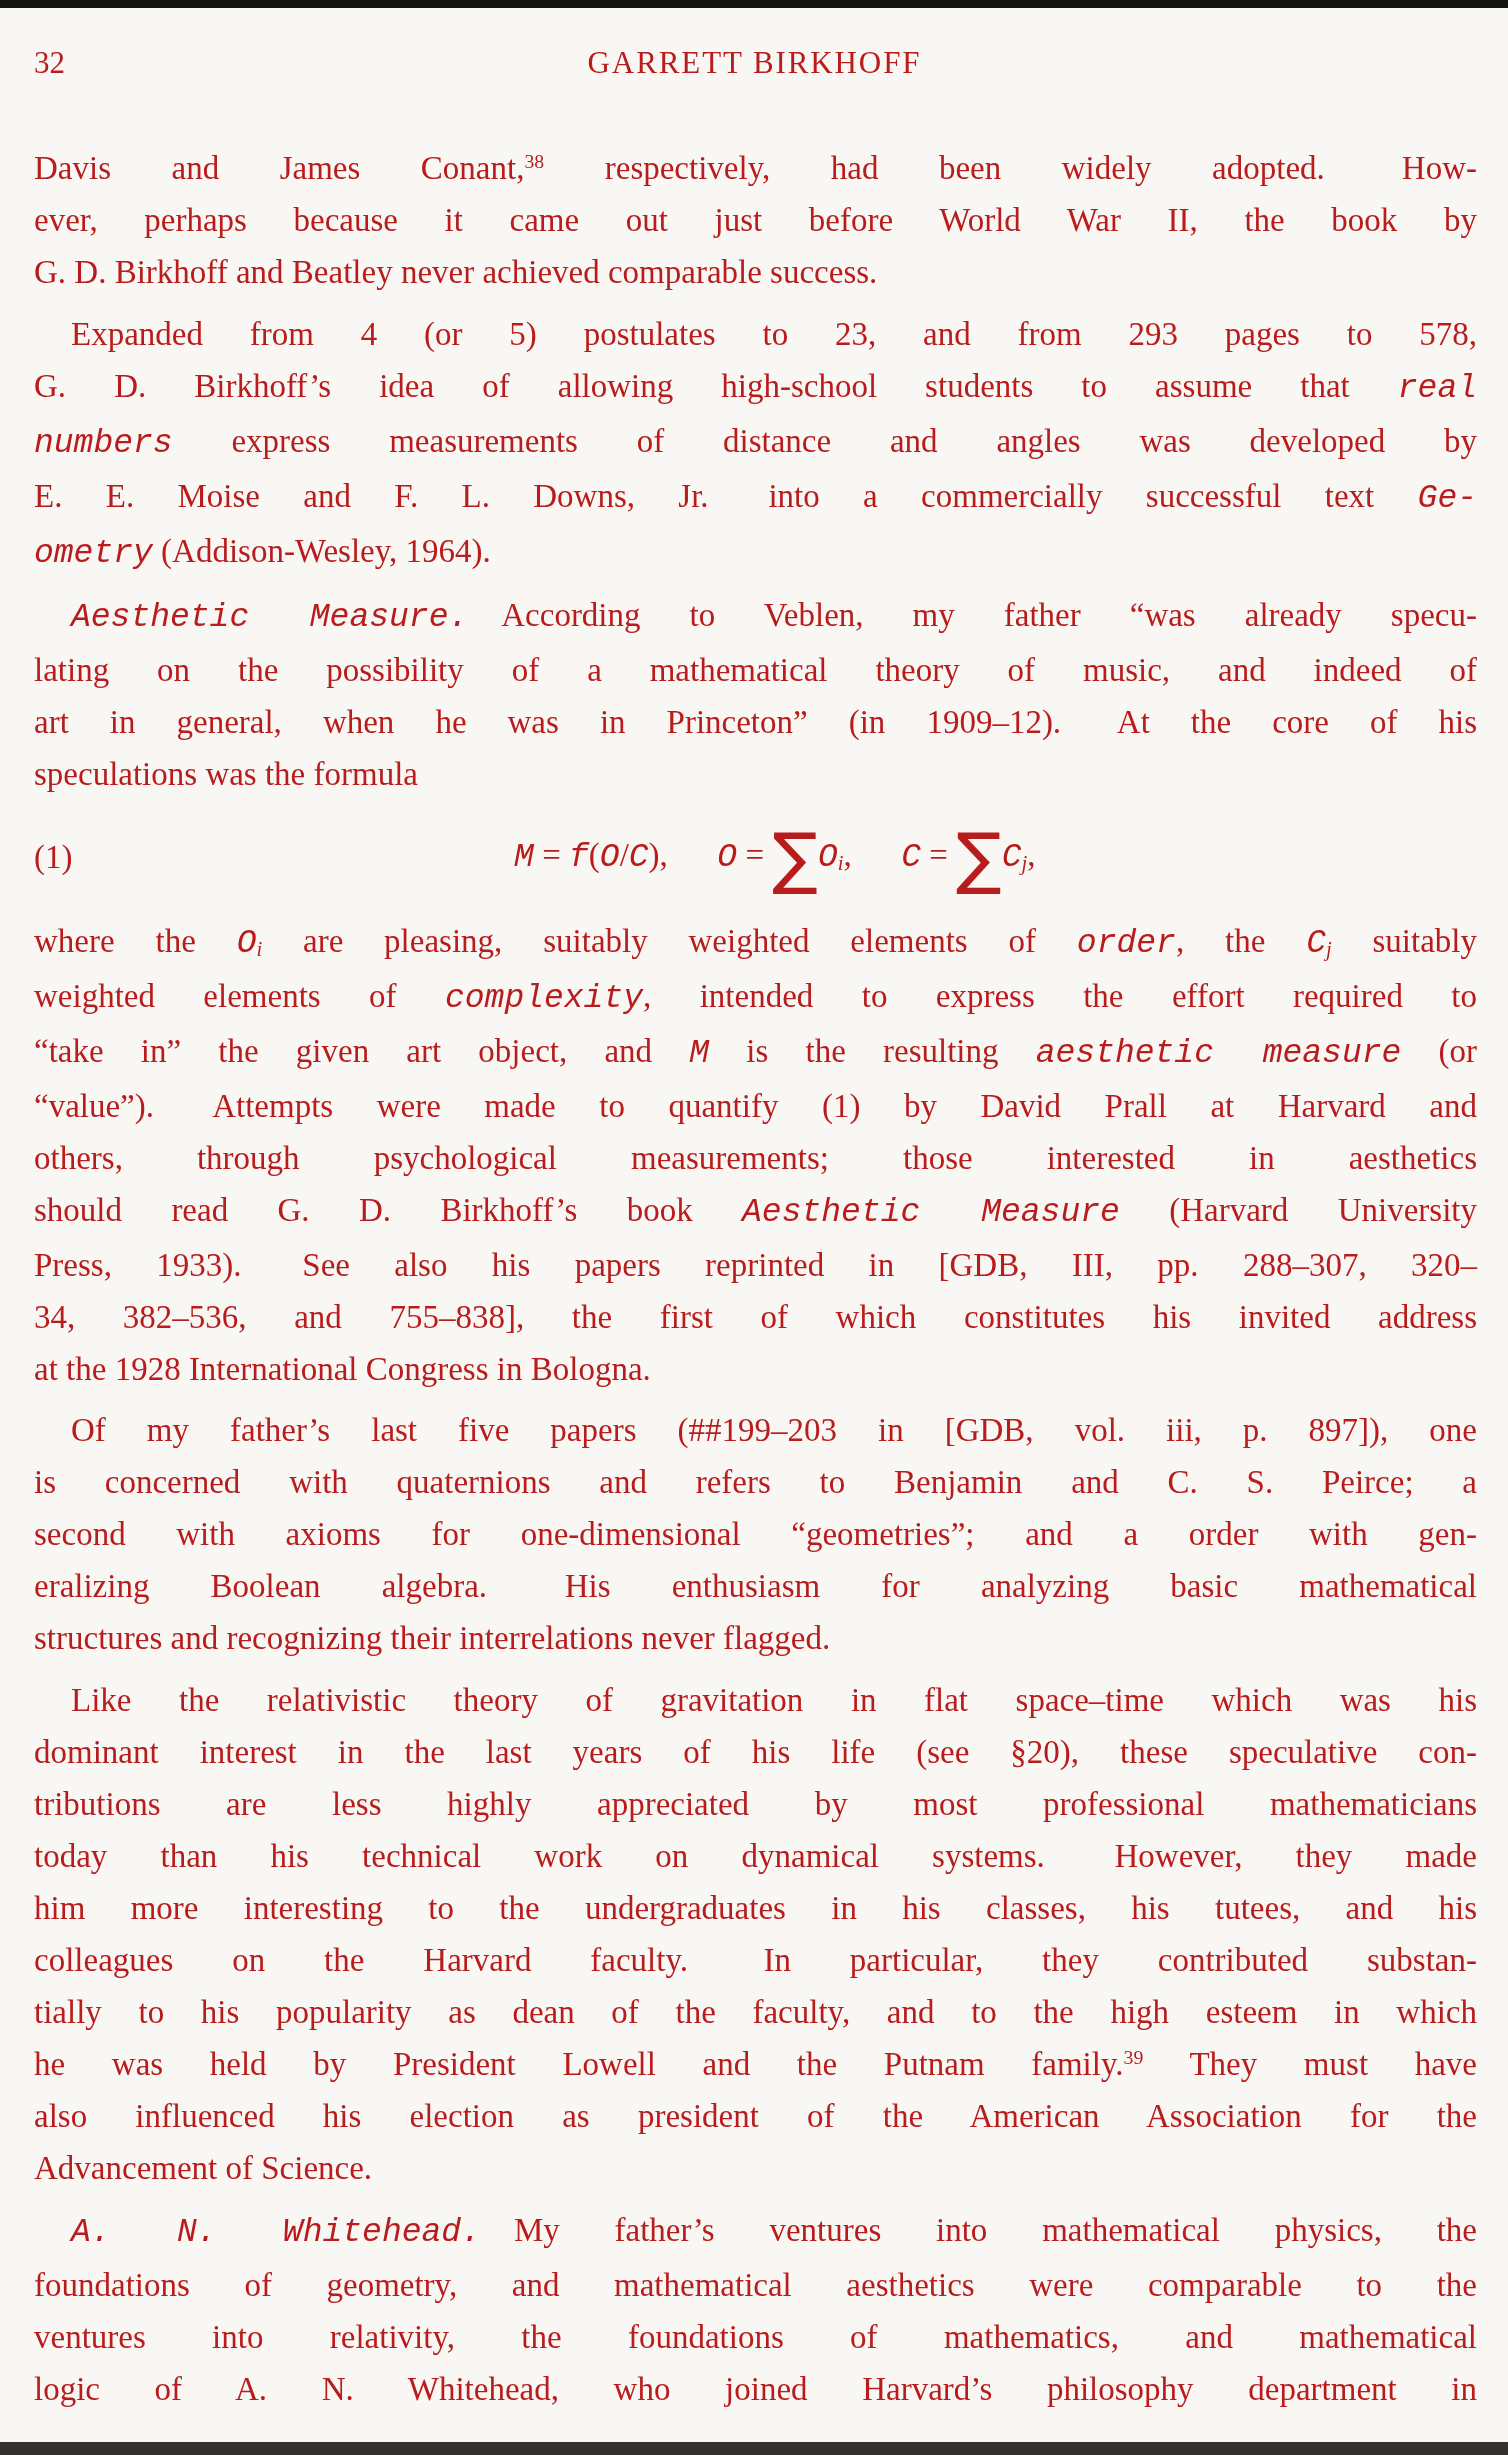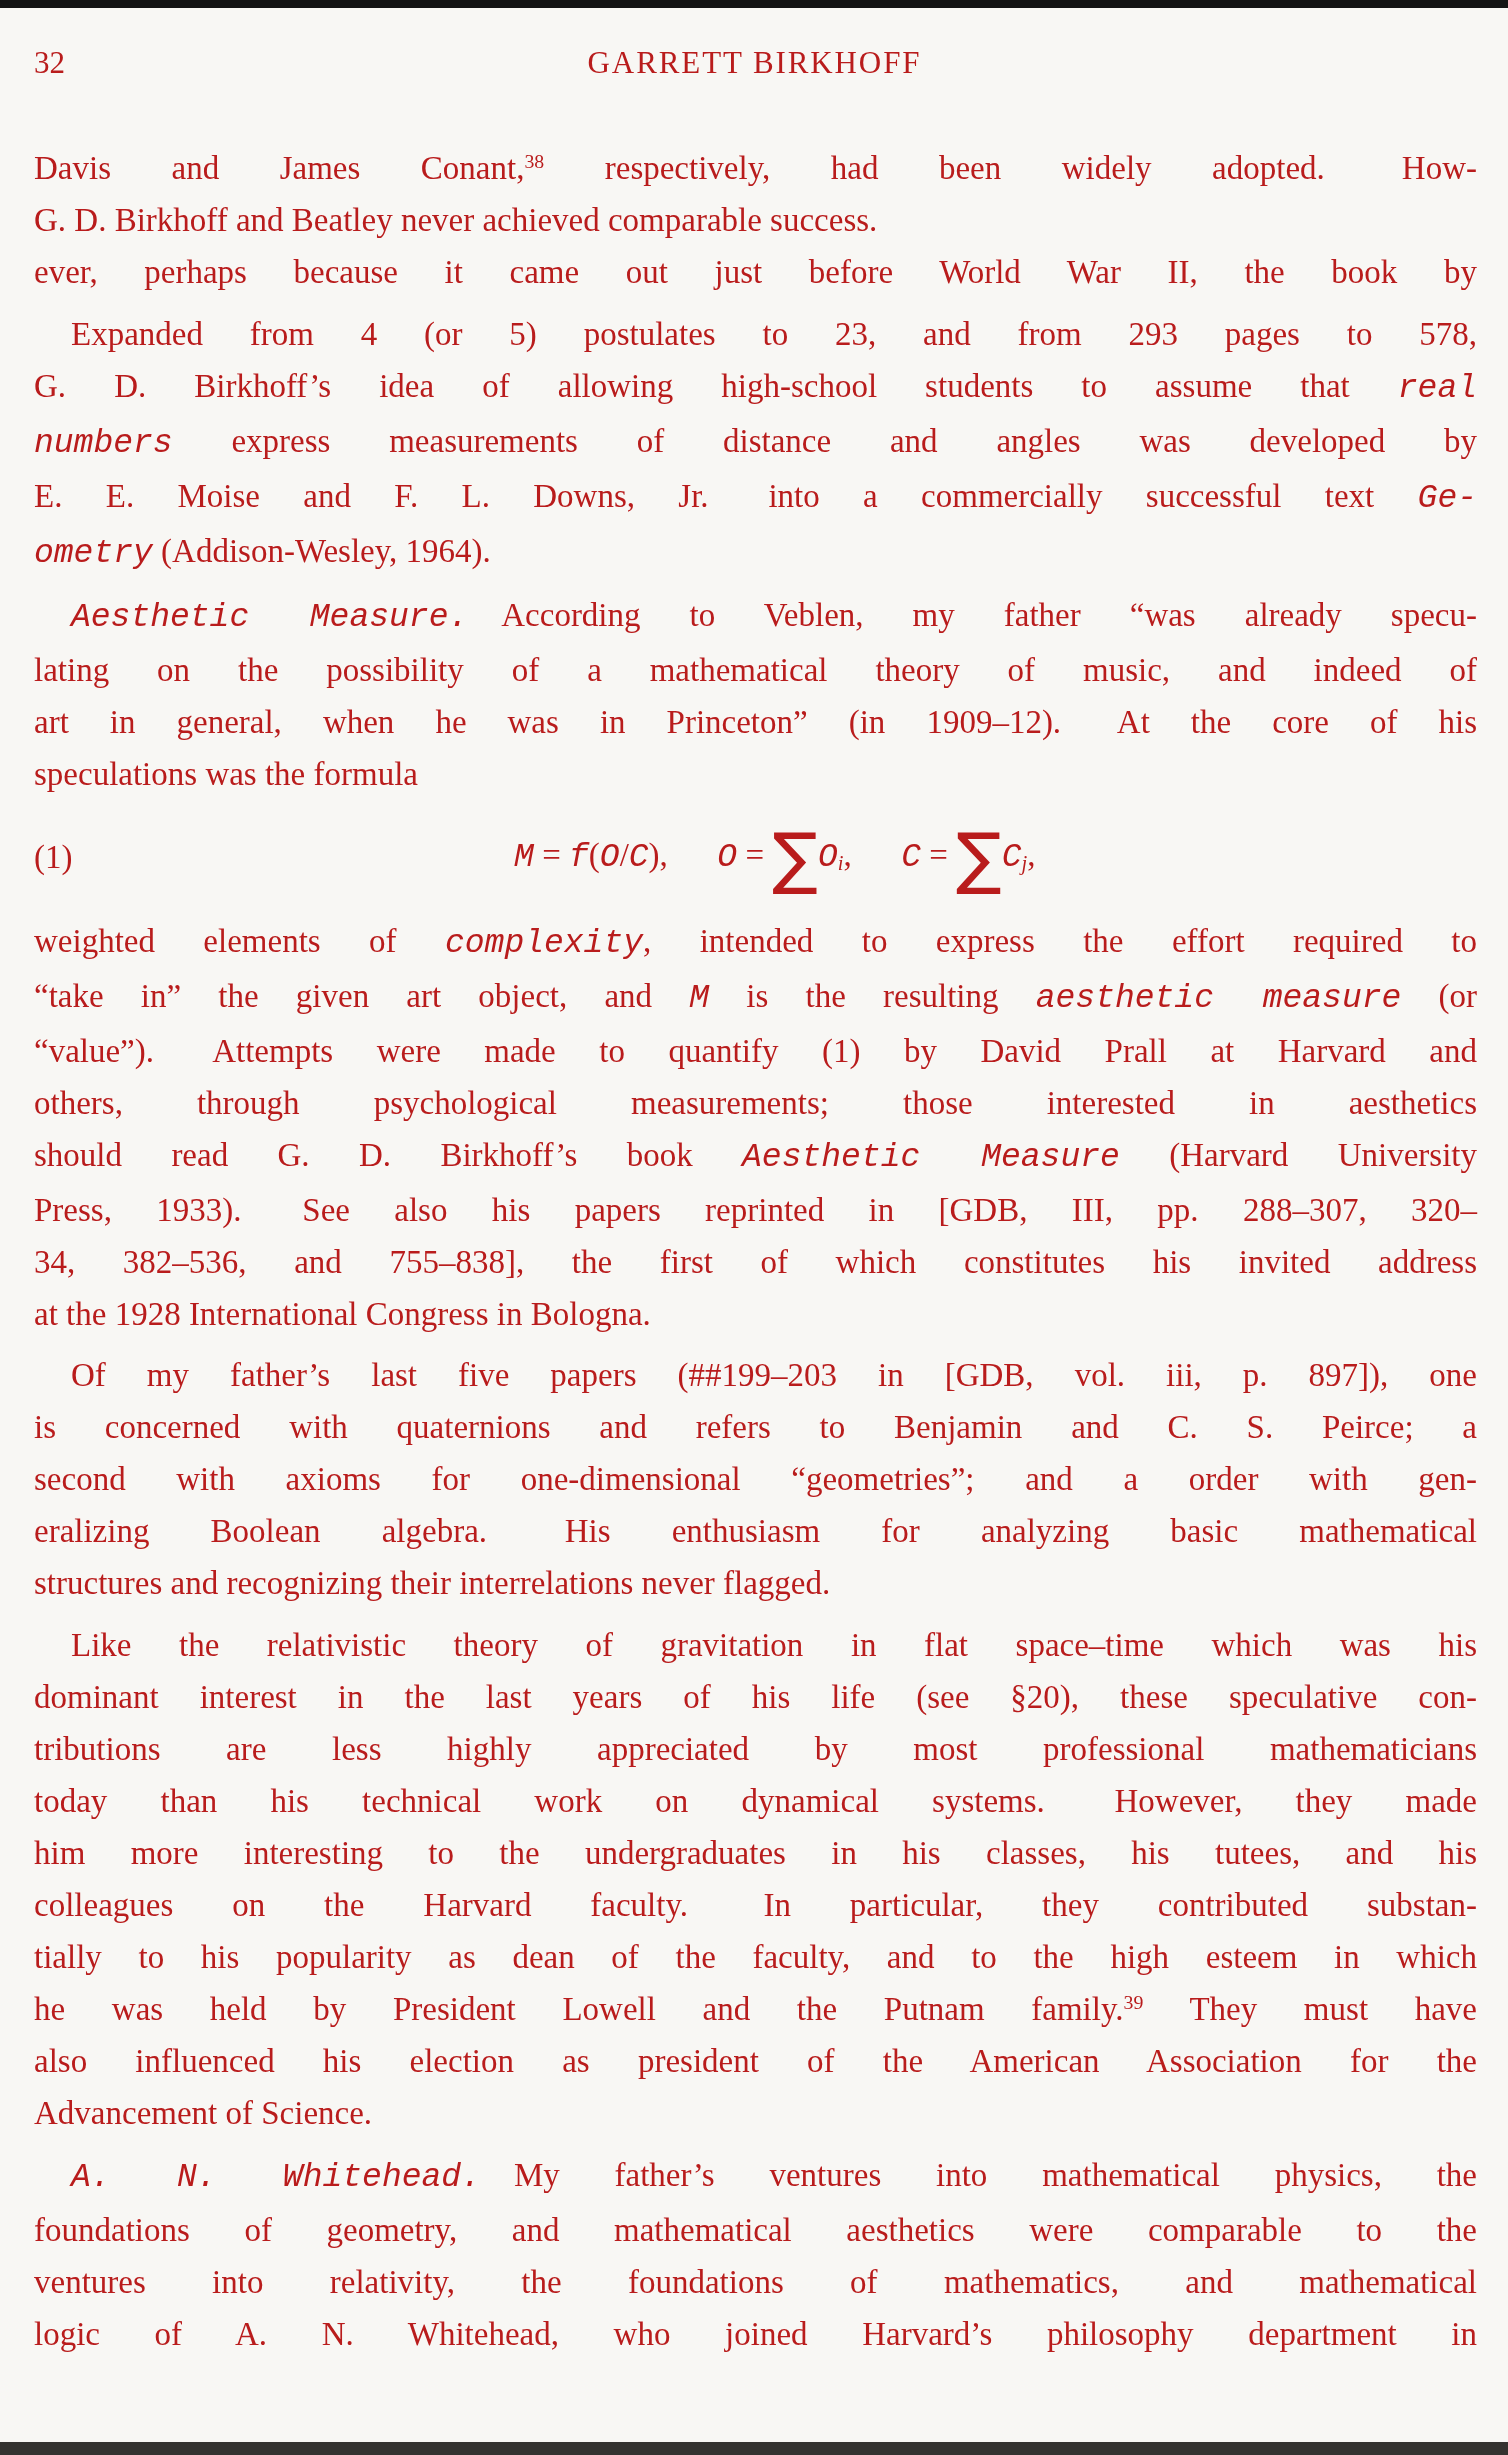--- a/index.html
+++ b/index.html
@@ -44,41 +44,42 @@
   <div class="scan-edge-top"></div>
 
   <div class="header">
     <span class="page-number">32</span>
     <span class="running-head">GARRETT BIRKHOFF</span>
   </div>
 
   <div class="text-body">
       <div class="para">
         <div class="line"><span class="s-n">Davis and James Conant,</span><span class="s-sup">38</span><span class="s-n"> respectively, had been widely adopted.  How-</span></div>
+        <div class="line"><span class="s-n">ever, perhaps because it came out just before World War II, the book by</span></div>
         <div class="line last"><span class="s-n">G. D. Birkhoff and Beatley never achieved comparable success.</span></div>
-        <div class="line"><span class="s-n">ever, perhaps because it came out just before World War II, the book by</span></div>
       </div>
       <div class="para">
         <div class="line indent"><span class="s-n">Expanded from 4 (or 5) postulates to 23, and from 293 pages to 578,</span></div>
         <div class="line"><span class="s-n">G. D. Birkhoff’s idea of allowing high-school students to assume that </span><span class="s-i">real</span></div>
         <div class="line"><span class="s-i">numbers</span><span class="s-n"> express measurements of distance and angles was developed by</span></div>
         <div class="line"><span class="s-n">E. E. Moise and F. L. Downs, Jr.  into a commercially successful text </span><span class="s-i">Ge-</span></div>
         <div class="line last"><span class="s-i">ometry</span><span class="s-n"> (Addison-Wesley, 1964).</span></div>
       </div>
       <div class="para">
         <div class="line indent"><span class="s-i">Aesthetic Measure.</span><span class="s-n"> According to Veblen, my father “was already specu-</span></div>
         <div class="line"><span class="s-n">lating on the possibility of a mathematical theory of music, and indeed of</span></div>
         <div class="line"><span class="s-n">art in general, when he was in Princeton” (in 1909–12).  At the core of his</span></div>
         <div class="line last"><span class="s-n">speculations was the formula</span></div>
       </div>
       <div class="equation">
         <span class="eq-number">(1)</span>
         <span class="eq-formula"><span class="s-i">M</span><span class="s-n"> = </span><span class="s-i">f</span><span class="s-n">(</span><span class="s-i">O</span><span class="s-n">/</span><span class="s-i">C</span><span class="s-n">),</span><span class="s-n">  </span><span class="s-i">O</span><span class="s-n"> = </span><span class="s-sum">∑</span><span class="s-i">O</span><span class="s-isub">i</span><span class="s-n">,</span><span class="s-n">  </span><span class="s-i">C</span><span class="s-n"> = </span><span class="s-sum">∑</span><span class="s-i">C</span><span class="s-isub">j</span><span class="s-n">,</span></span>
       </div>
       <div class="para">
+        <div class="line"><span class="s-n">where the </span><span class="s-i">O</span><span class="s-isub">i</span><span class="s-n"> are pleasing, suitably weighted elements of </span><span class="s-i">order</span><span class="s-n">, the </span><span class="s-i">C</span><span class="s-isub">j</span><span class="s-n"> suitably</span></div>
         <div class="line"><span class="s-n">weighted elements of </span><span class="s-i">complexity</span><span class="s-n">, intended to express the effort required to</span></div>
         <div class="line"><span class="s-n">“take in” the given art object, and </span><span class="s-i">M</span><span class="s-n"> is the resulting </span><span class="s-i">aesthetic measure</span><span class="s-n"> (or</span></div>
         <div class="line"><span class="s-n">“value”).  Attempts were made to quantify (1) by David Prall at Harvard and</span></div>
         <div class="line"><span class="s-n">others, through psychological measurements; those interested in aesthetics</span></div>
         <div class="line"><span class="s-n">should read G. D. Birkhoff’s book </span><span class="s-i">Aesthetic Measure</span><span class="s-n"> (Harvard University</span></div>
         <div class="line"><span class="s-n">Press, 1933).  See also his papers reprinted in [GDB, III, pp. 288–307, 320–</span></div>
         <div class="line"><span class="s-n">34, 382–536, and 755–838], the first of which constitutes his invited address</span></div>
         <div class="line last"><span class="s-n">at the 1928 International Congress in Bologna.</span></div>
       </div>
       <div class="para">

